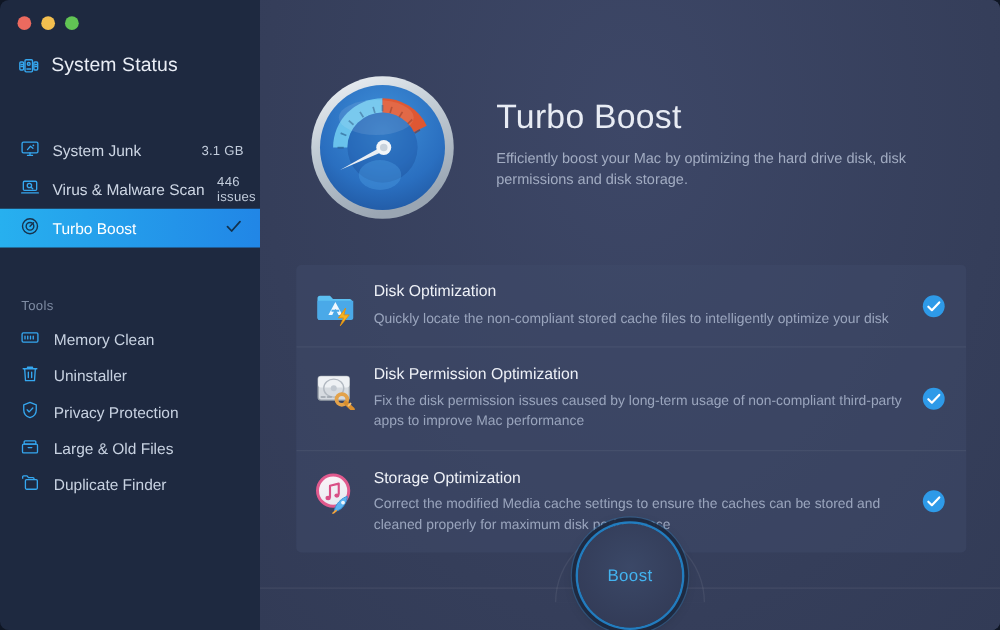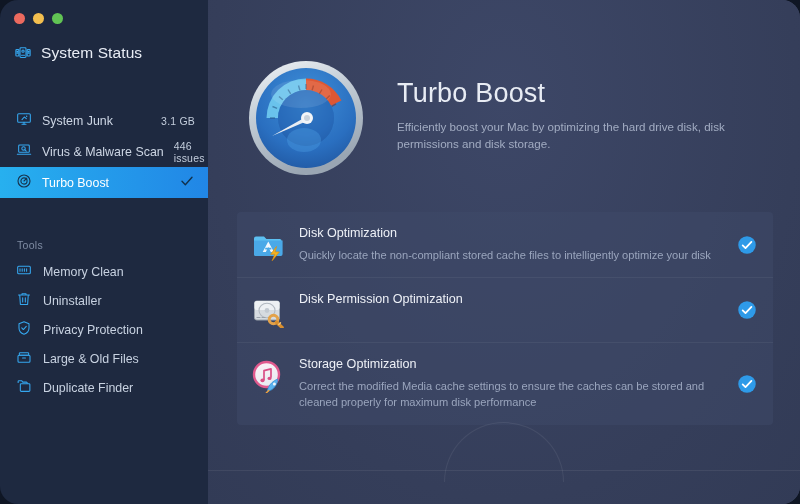--- a/index.html
+++ b/index.html
@@ -6,21 +6,21 @@
   html, body {
     width: 800px; height: 504px;
     font-family: "Liberation Sans", sans-serif;
     overflow: hidden;
     background: #0f1624;
   }
   #app {
     position: relative;
     width: 800px; height: 504px;
     display: flex;
-    border-radius: 18px;
+    border-radius: 7px;
     overflow: hidden;
   }
 
   
   #sidebar {
     width: 208px; height: 504px;
     background: #1e2940;
     position: relative;
     flex: 0 0 208px;
   }
@@ -405,20 +405,21 @@
             <ellipse cx="16" cy="16.5" rx="8" ry="7.2" fill="none" stroke="#b2b9c1" stroke-width="1.1"></ellipse>
             <circle cx="16" cy="16.5" r="2.4" fill="#c2c9d1"></circle>
             <path d="M6 23.5h3M11 23.5h3" stroke="#9aa2ab" stroke-width="1.2" stroke-linecap="round"></path>
             <circle cx="22.5" cy="25.5" r="4.3" fill="none" stroke="#e3a24a" stroke-width="3"></circle>
             <path d="M25.5 28.2l5.6 5.2" stroke="#d98f2e" stroke-width="3.4" stroke-linecap="round"></path>
             <path d="M27.8 30.5l1.6-1.6" stroke="#f2c277" stroke-width="1.6" stroke-linecap="round"></path>
           </svg>
         </span>
         <div class="row-body">
           <div class="row-title">Disk Permission Optimization</div>
+          <div class="row-desc">Fix the disk permission issues caused by long-term usage of non-compliant third-party apps to improve Mac performance</div>
         </div>
         <span class="row-check">
           <svg viewBox="0 0 24 24" width="20" height="20">
             <circle cx="12" cy="12" r="10.5" fill="#2e9ae8"></circle>
             <path d="M6.8 12.4l3.4 3.4 7.1-7.5" fill="none" stroke="#ffffff" stroke-width="2.1" stroke-linecap="round" stroke-linejoin="round"></path>
           </svg>
         </span>
       </div>
 
       <div class="row">
@@ -449,15 +450,18 @@
             <path d="M6.8 12.4l3.4 3.4 7.1-7.5" fill="none" stroke="#ffffff" stroke-width="2.1" stroke-linecap="round" stroke-linejoin="round"></path>
           </svg>
         </span>
       </div>
 
     </div>
 
     <div class="divider"></div>
     <div class="divider-notch"></div>
 
+    <div class="boost-btn">
+      <span class="boost-label">Boost</span>
+    </div>
 
   </div>
 </div>
 
 </body></html>

